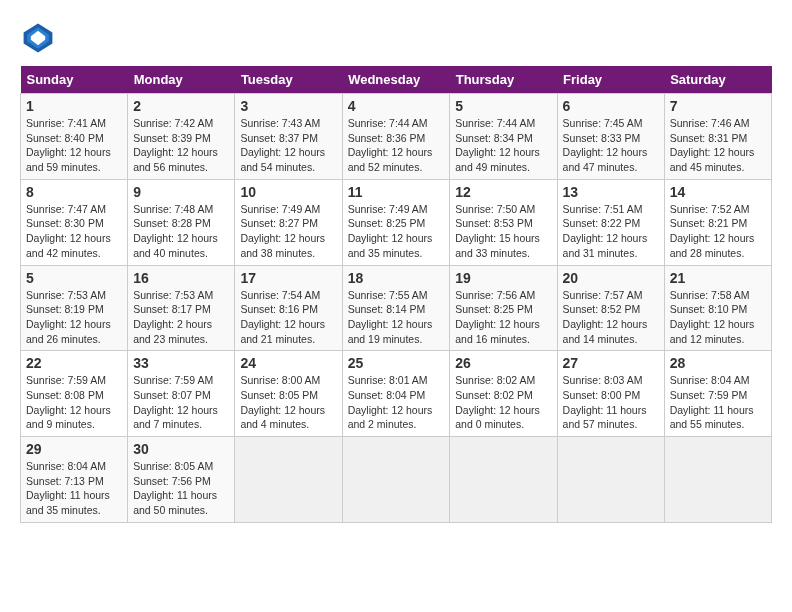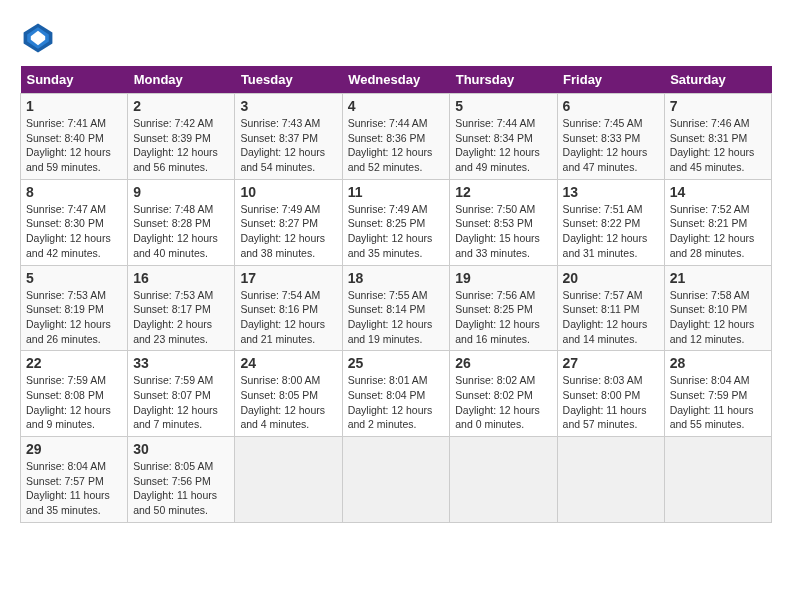--- a/index.html
+++ b/index.html
@@ -137,34 +137,34 @@
         <td><span class="day-num">12</span><span class="day-detail">Sunrise: 7:50 AM</span><br><span class="day-detail">Sunset: 8:53 PM</span><br><span class="day-detail">Daylight: 15 hours and 33 minutes.</span></td>
         <td><span class="day-num">13</span><span class="day-detail">Sunrise: 7:51 AM</span><br><span class="day-detail">Sunset: 8:22 PM</span><br><span class="day-detail">Daylight: 12 hours and 31 minutes.</span></td>
         <td><span class="day-num">14</span><span class="day-detail">Sunrise: 7:52 AM</span><br><span class="day-detail">Sunset: 8:21 PM</span><br><span class="day-detail">Daylight: 12 hours and 28 minutes.</span></td>
       </tr>
       <tr>
         <td><span class="day-num">5</span><span class="day-detail">Sunrise: 7:53 AM</span><br><span class="day-detail">Sunset: 8:19 PM</span><br><span class="day-detail">Daylight: 12 hours and 26 minutes.</span></td>
         <td><span class="day-num">16</span><span class="day-detail">Sunrise: 7:53 AM</span><br><span class="day-detail">Sunset: 8:17 PM</span><br><span class="day-detail">Daylight: 2 hours and 23 minutes.</span></td>
         <td><span class="day-num">17</span><span class="day-detail">Sunrise: 7:54 AM</span><br><span class="day-detail">Sunset: 8:16 PM</span><br><span class="day-detail">Daylight: 12 hours and 21 minutes.</span></td>
         <td><span class="day-num">18</span><span class="day-detail">Sunrise: 7:55 AM</span><br><span class="day-detail">Sunset: 8:14 PM</span><br><span class="day-detail">Daylight: 12 hours and 19 minutes.</span></td>
         <td><span class="day-num">19</span><span class="day-detail">Sunrise: 7:56 AM</span><br><span class="day-detail">Sunset: 8:25 PM</span><br><span class="day-detail">Daylight: 12 hours and 16 minutes.</span></td>
-        <td><span class="day-num">20</span><span class="day-detail">Sunrise: 7:57 AM</span><br><span class="day-detail">Sunset: 8:11 PM</span><br><span class="day-detail">Daylight: 12 hours and 14 minutes.</span></td>
+        <td><span class="day-num">20</span><span class="day-detail">Sunrise: 7:57 AM</span><br><span class="day-detail">Sunset: 8:52 PM</span><br><span class="day-detail">Daylight: 12 hours and 14 minutes.</span></td>
         <td><span class="day-num">21</span><span class="day-detail">Sunrise: 7:58 AM</span><br><span class="day-detail">Sunset: 8:10 PM</span><br><span class="day-detail">Daylight: 12 hours and 12 minutes.</span></td>
       </tr>
       <tr>
         <td><span class="day-num">22</span><span class="day-detail">Sunrise: 7:59 AM</span><br><span class="day-detail">Sunset: 8:08 PM</span><br><span class="day-detail">Daylight: 12 hours and 9 minutes.</span></td>
         <td><span class="day-num">33</span><span class="day-detail">Sunrise: 7:59 AM</span><br><span class="day-detail">Sunset: 8:07 PM</span><br><span class="day-detail">Daylight: 12 hours and 7 minutes.</span></td>
         <td><span class="day-num">24</span><span class="day-detail">Sunrise: 8:00 AM</span><br><span class="day-detail">Sunset: 8:05 PM</span><br><span class="day-detail">Daylight: 12 hours and 4 minutes.</span></td>
         <td><span class="day-num">25</span><span class="day-detail">Sunrise: 8:01 AM</span><br><span class="day-detail">Sunset: 8:04 PM</span><br><span class="day-detail">Daylight: 12 hours and 2 minutes.</span></td>
         <td><span class="day-num">26</span><span class="day-detail">Sunrise: 8:02 AM</span><br><span class="day-detail">Sunset: 8:02 PM</span><br><span class="day-detail">Daylight: 12 hours and 0 minutes.</span></td>
         <td><span class="day-num">27</span><span class="day-detail">Sunrise: 8:03 AM</span><br><span class="day-detail">Sunset: 8:00 PM</span><br><span class="day-detail">Daylight: 11 hours and 57 minutes.</span></td>
         <td><span class="day-num">28</span><span class="day-detail">Sunrise: 8:04 AM</span><br><span class="day-detail">Sunset: 7:59 PM</span><br><span class="day-detail">Daylight: 11 hours and 55 minutes.</span></td>
       </tr>
       <tr>
-        <td><span class="day-num">29</span><span class="day-detail">Sunrise: 8:04 AM</span><br><span class="day-detail">Sunset: 7:57 PM</span><br><span class="day-detail">Daylight: 11 hours and 35 minutes.</span></td>
+        <td><span class="day-num">29</span><span class="day-detail">Sunrise: 8:04 AM</span><br><span class="day-detail">Sunset: 7:13 PM</span><br><span class="day-detail">Daylight: 11 hours and 35 minutes.</span></td>
         <td><span class="day-num">30</span><span class="day-detail">Sunrise: 8:05 AM</span><br><span class="day-detail">Sunset: 7:56 PM</span><br><span class="day-detail">Daylight: 11 hours and 50 minutes.</span></td>
         <td class="empty"></td>
         <td class="empty"></td>
         <td class="empty"></td>
         <td class="empty"></td>
         <td class="empty"></td>
       </tr>
     </tbody>
 </table>
 

